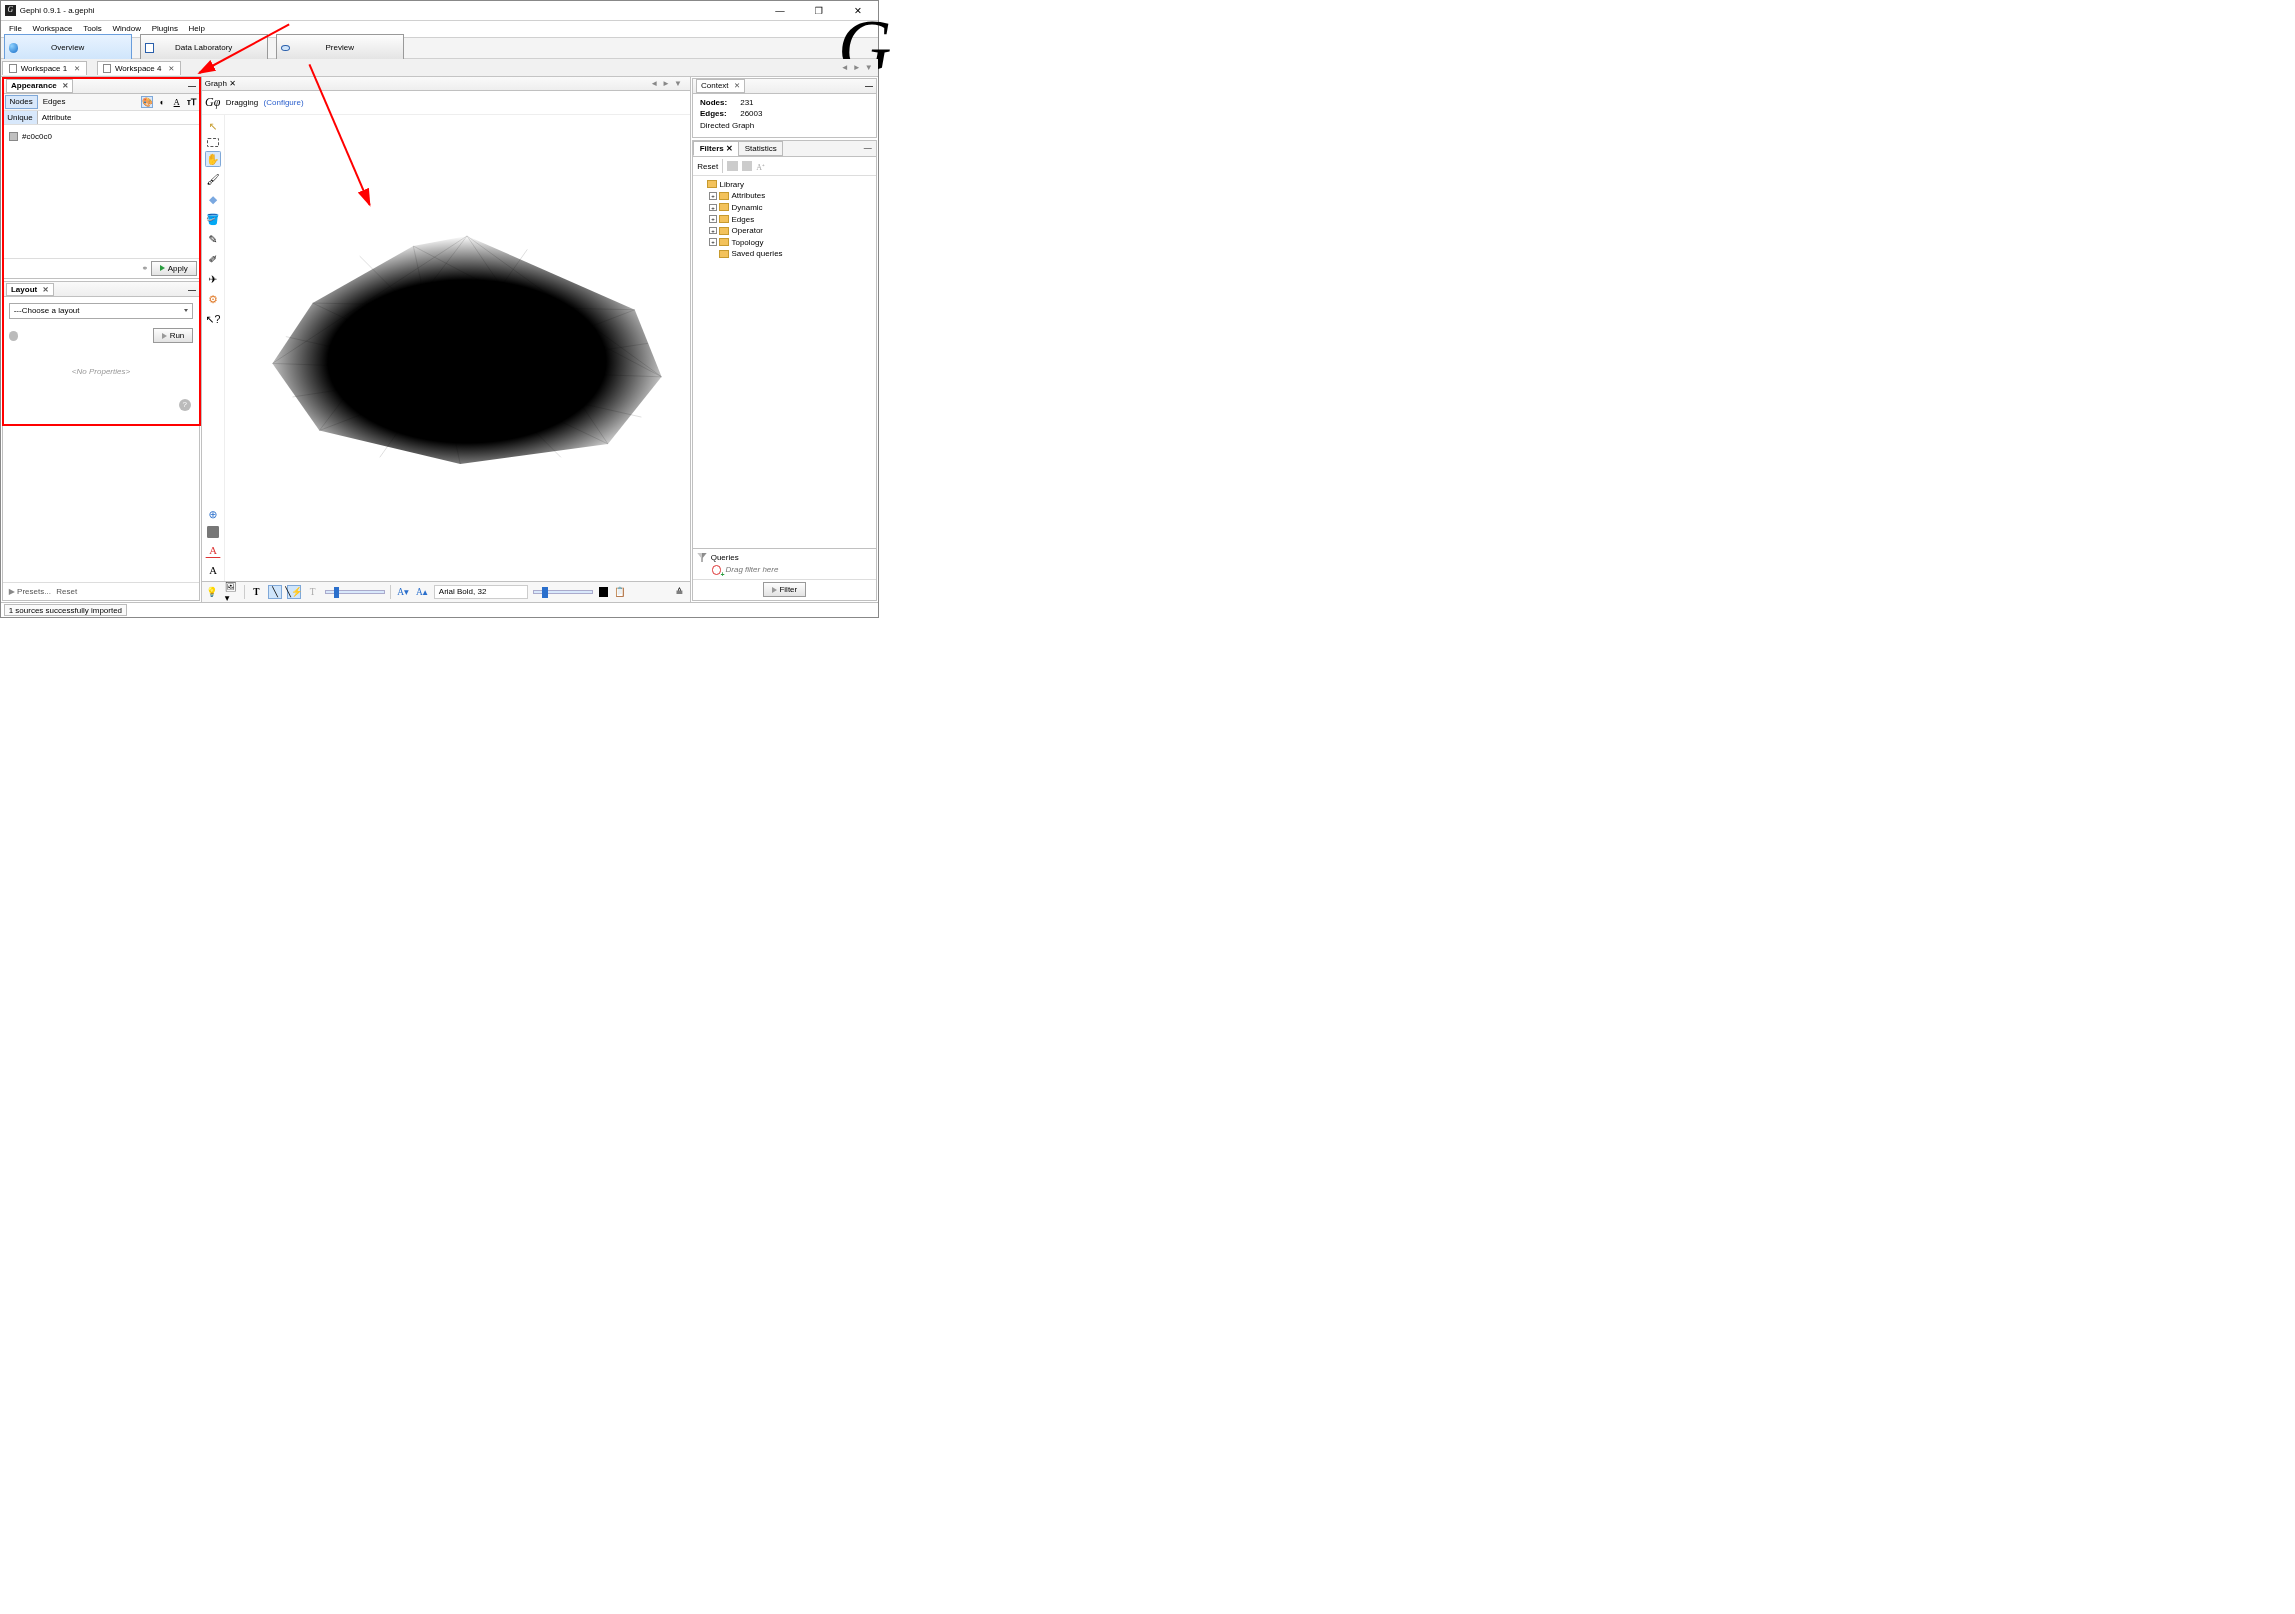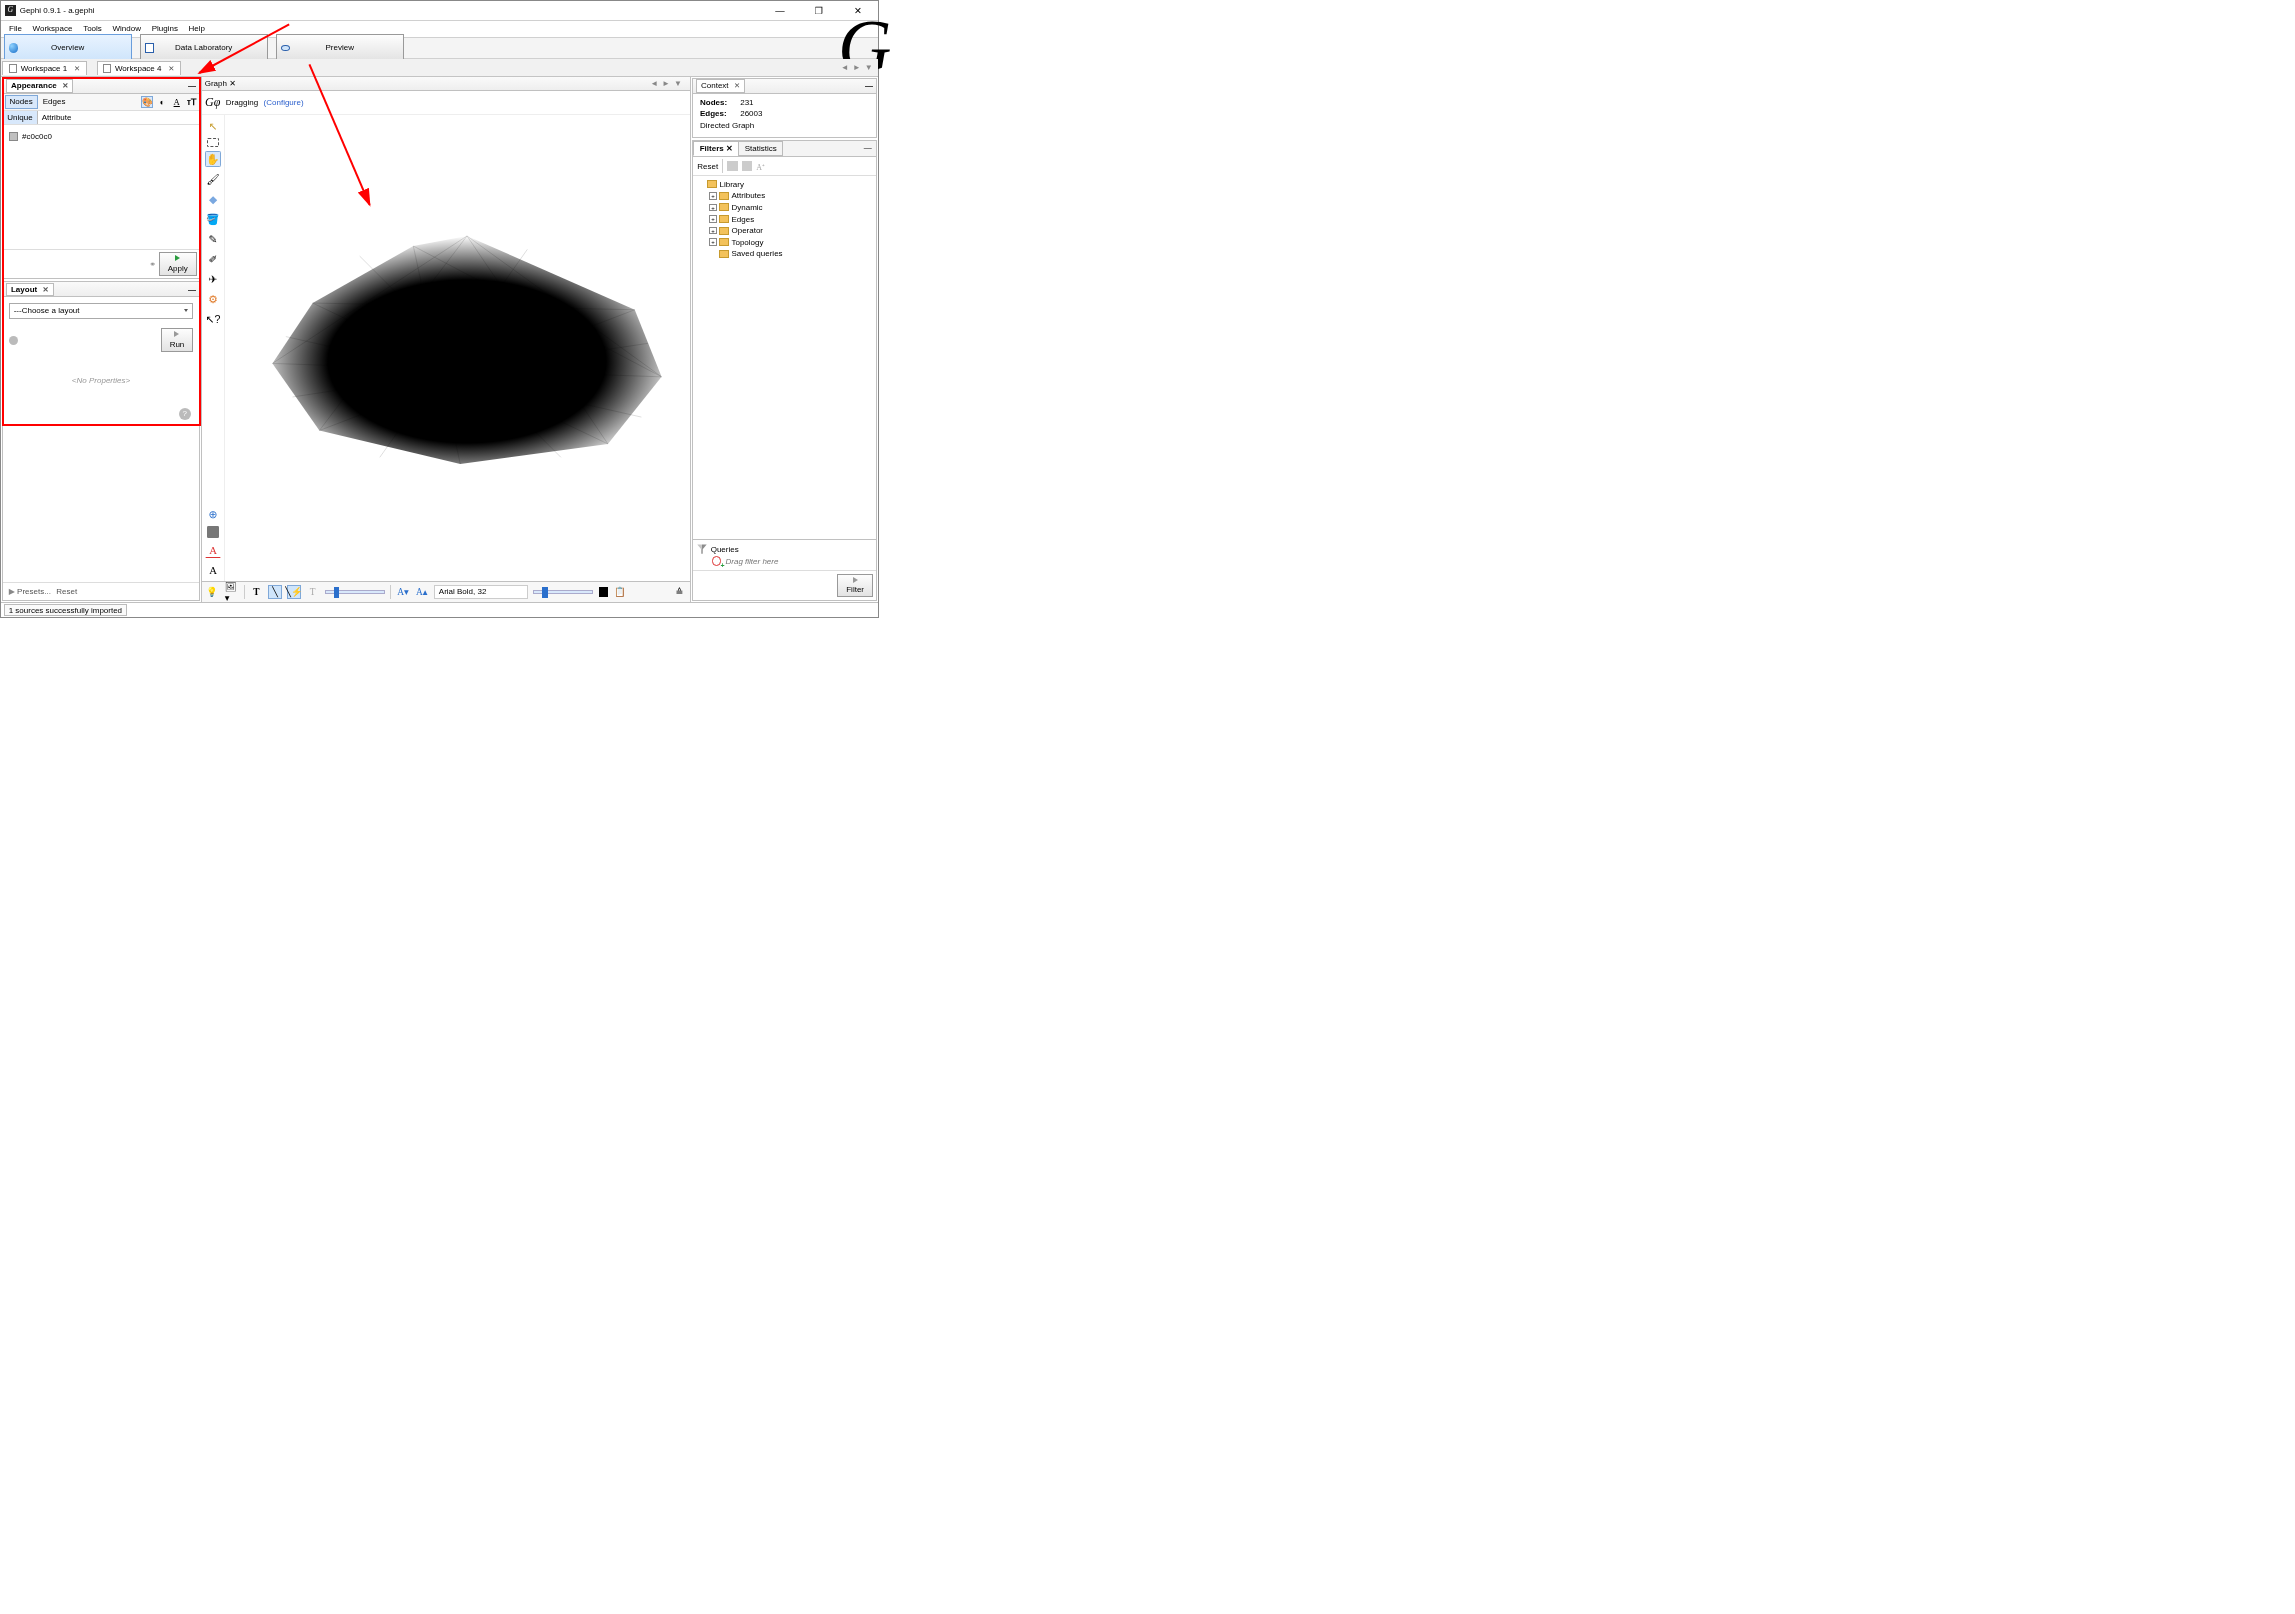--- a/index.html
+++ b/index.html
@@ -37,21 +37,21 @@
 .tool-icons { margin-left: auto; display: flex; gap: 2.7px; align-items: center; }
 .ti { width: 12px; height: 12px; display: flex; align-items: center; justify-content: center; font-size: 8.7px; border: 0.7px solid transparent; }
 .ti.sel { border: 0.7px solid #7fa8d8; background: #d8e8fb; }
 .attr-row { display: flex; border-bottom: 0.7px solid #ddd; }
 .attr-row span { padding: 2px 4px; }
 .attr-row .sel { background: #d8e8fb; border-right: 0.7px solid #bbb; }
 .swatch-row { padding: 6.7px 5.4px; display: flex; align-items: center; gap: 4px; }
 .sw { width: 9.4px; height: 9.4px; background: #c0c0c0; border: 0.7px solid #888; }
 .apply-bar { display: flex; border-top: 0.7px solid #ddd; padding: 2px; margin-top: auto; align-items: center; gap: 2.7px; }
 .link-ic { margin-left: auto; color: #888; font-size: 8px; }
-.btn { border: 0.7px solid #999; background: linear-gradient(#fdfdfd,#e3e3e3); padding: 2px 8px; display: inline-flex; align-items: center; gap: 2.7px; flex-direction: column; }
+.btn { border: 0.7px solid #999; background: linear-gradient(#fdfdfd,#e3e3e3); padding: 2px 8px; display: inline-flex; align-items: center; gap: 2.7px; }
 .play { width: 0; height: 0; border-left: 5.4px solid #2a9c3f; border-top: 3.4px solid transparent; border-bottom: 3.4px solid transparent; }
 .play.gray { border-left-color: #999; }
 .layout-body { padding: 5.4px; }
 .combo { width: 100%; border: 0.7px solid #aaa; padding: 2.7px 4px; display: flex; align-items: center; background: #fff; }
 .combo::after { content: ""; margin-left: auto; width: 0; height: 0; border-left: 2.7px solid transparent; border-right: 2.7px solid transparent; border-top: 3.4px solid #555; }
 .run-row { display: flex; align-items: center; padding: 4px 5.4px; gap: 4px; }
 .info-dot { width: 9.4px; height: 9.4px; border-radius: 50%; background: #bbb; }
 .noprops { text-align: center; color: #999; padding: 20px 0; font-style: italic; }
 .help-q { width: 12px; height: 12px; border-radius: 50%; background: #bbb; color: #fff; text-align: center; line-height: 12px; margin-left: auto; margin-right: 4px; }
 .presets { padding: 4px 5.4px; display: flex; gap: 5.4px; color: #555; border-top: 0.7px solid #ddd; margin-top: auto; }
@@ -86,21 +86,21 @@
 .tree-row .exp { width: 7.4px; height: 7.4px; border: 0.7px solid #888; font-size: 6px; line-height: 6px; text-align: center; }
 .tree-row .noexp { width: 7.4px; }
 .folder-ic { width: 9.4px; height: 8px; background: #f3c25b; border: 0.7px solid #c79a2e; }
 .tree-indent { padding-left: 12px; }
 .queries-sec { border-top: 0.7px solid #c0c0c0; padding: 4px; }
 .queries-sec .qh { display: flex; align-items: center; gap: 4px; }
 .funnel { width: 9.4px; height: 9.4px; background: conic-gradient(#888, #ccc); clip-path: polygon(0 0,100% 0,60% 50%,60% 100%,40% 100%,40% 50%); }
 .drag-here { color: #777; font-style: italic; padding-left: 14.8px; display: flex; align-items: center; gap: 4px; margin-top: 2.7px; }
 .target-ic { width: 9.4px; height: 9.4px; border: 1.3px solid #d33; border-radius: 50%; position: relative; }
 .target-ic::after { content: "+"; color: #2a9c3f; position: absolute; right: -4px; bottom: -4px; font-size: 6.7px; font-weight: bold; }
-.filter-btn-row { margin-top: auto; display: flex; padding: 2.7px; border-top: 0.7px solid #ddd; justify-content: flex-end; }
+.filter-btn-row { margin-top: auto; display: flex; padding: 2.7px; border-top: 0.7px solid #ddd; justify-content: center; }
 .statusbar { height: 14.8px; border-top: 0.7px solid #c0c0c0; display: flex; align-items: center; padding: 0 2.7px; }
 .status-box { border: 0.7px solid #bbb; padding: 0.7px 4px; background: #fafafa; }
 svg.arrow { position: absolute; pointer-events: none; }
 </style>
 </head>
 <body>
 
 <div class="window">
   <div class="titlebar">
     <div class="titlebar-icon">G</div>

